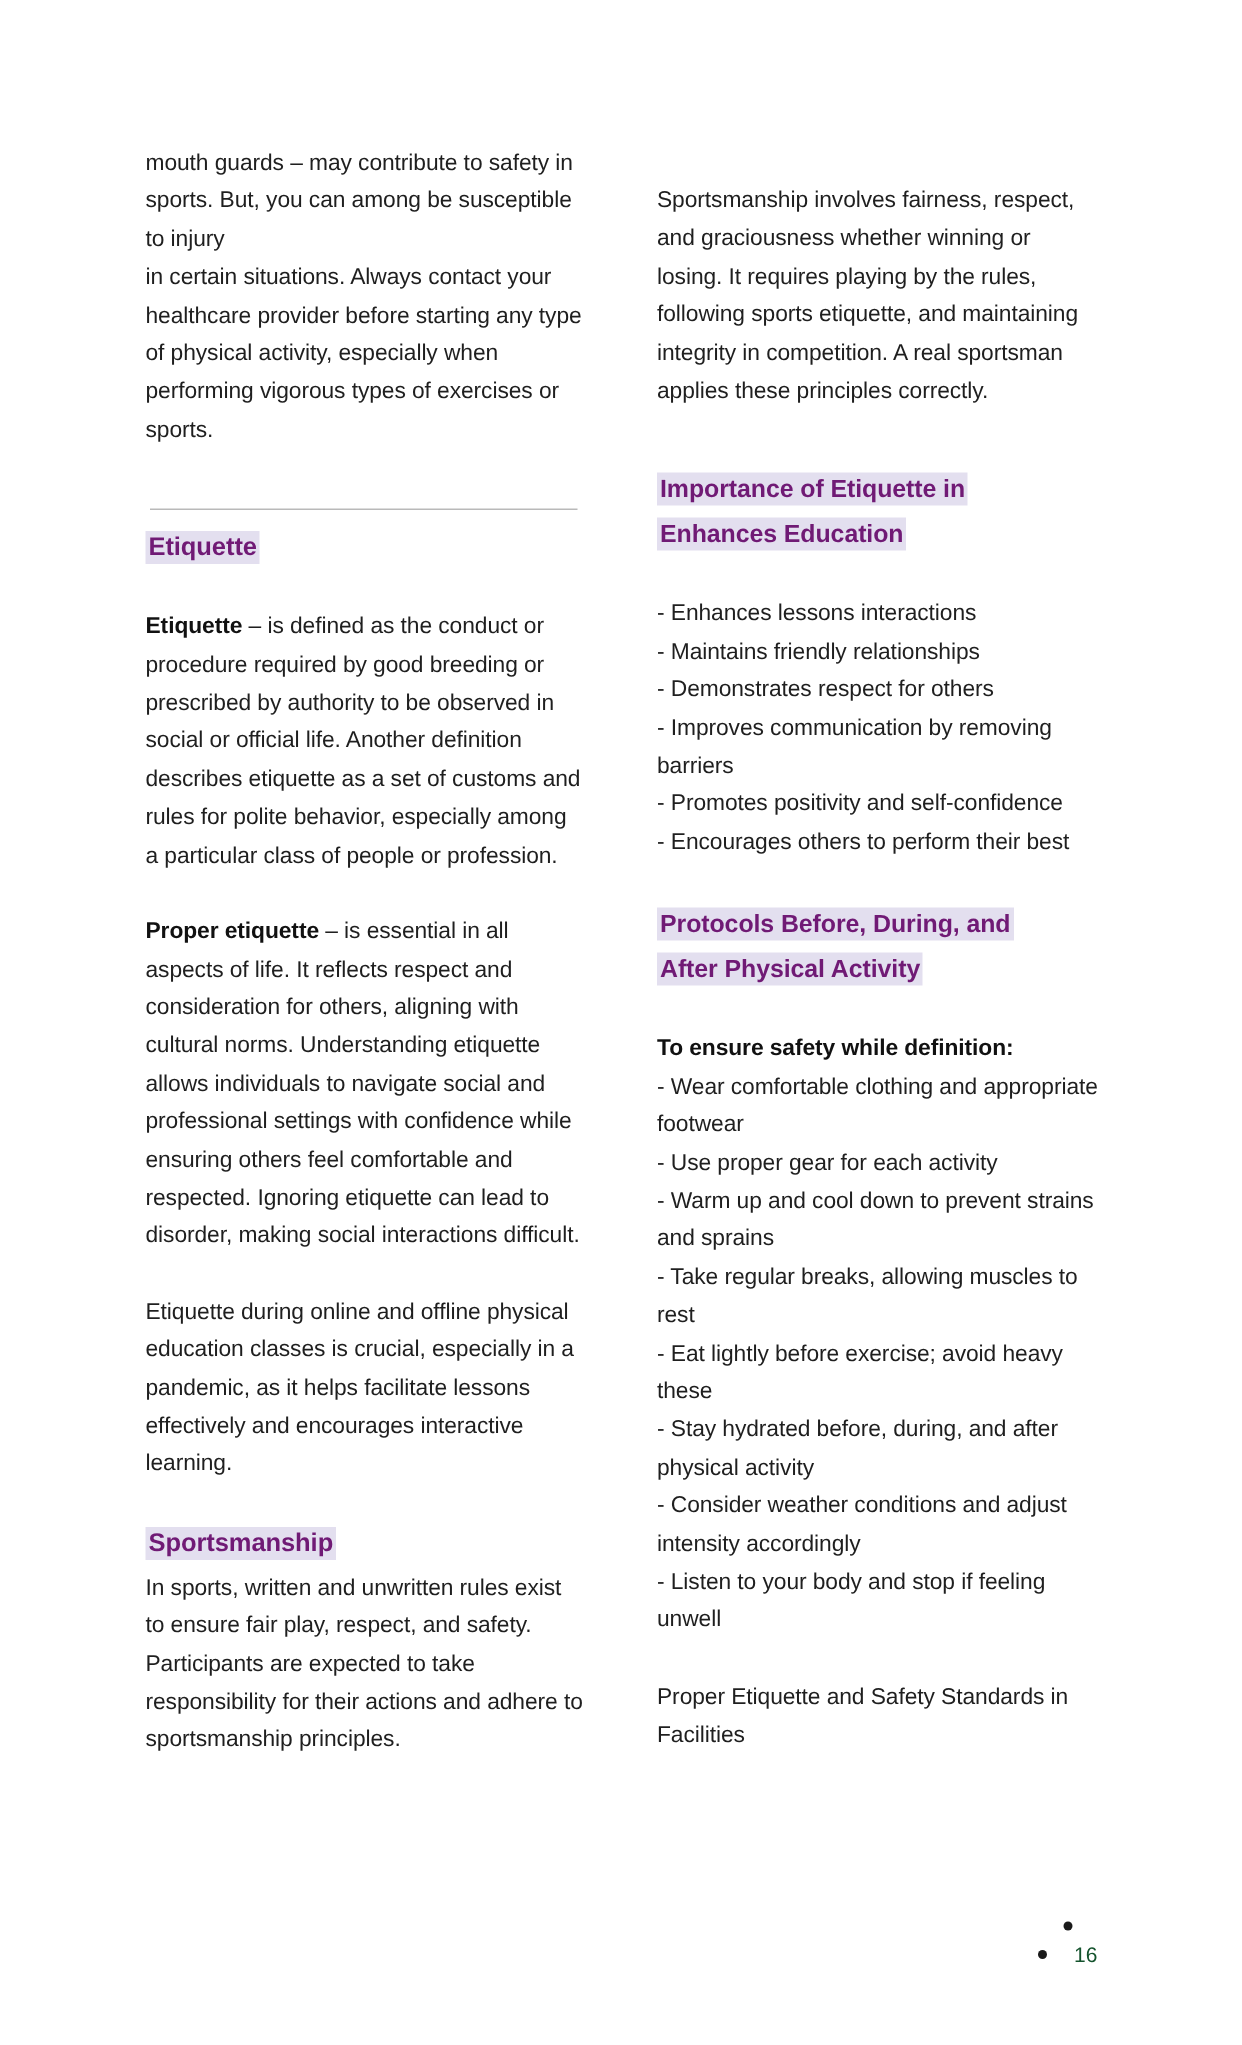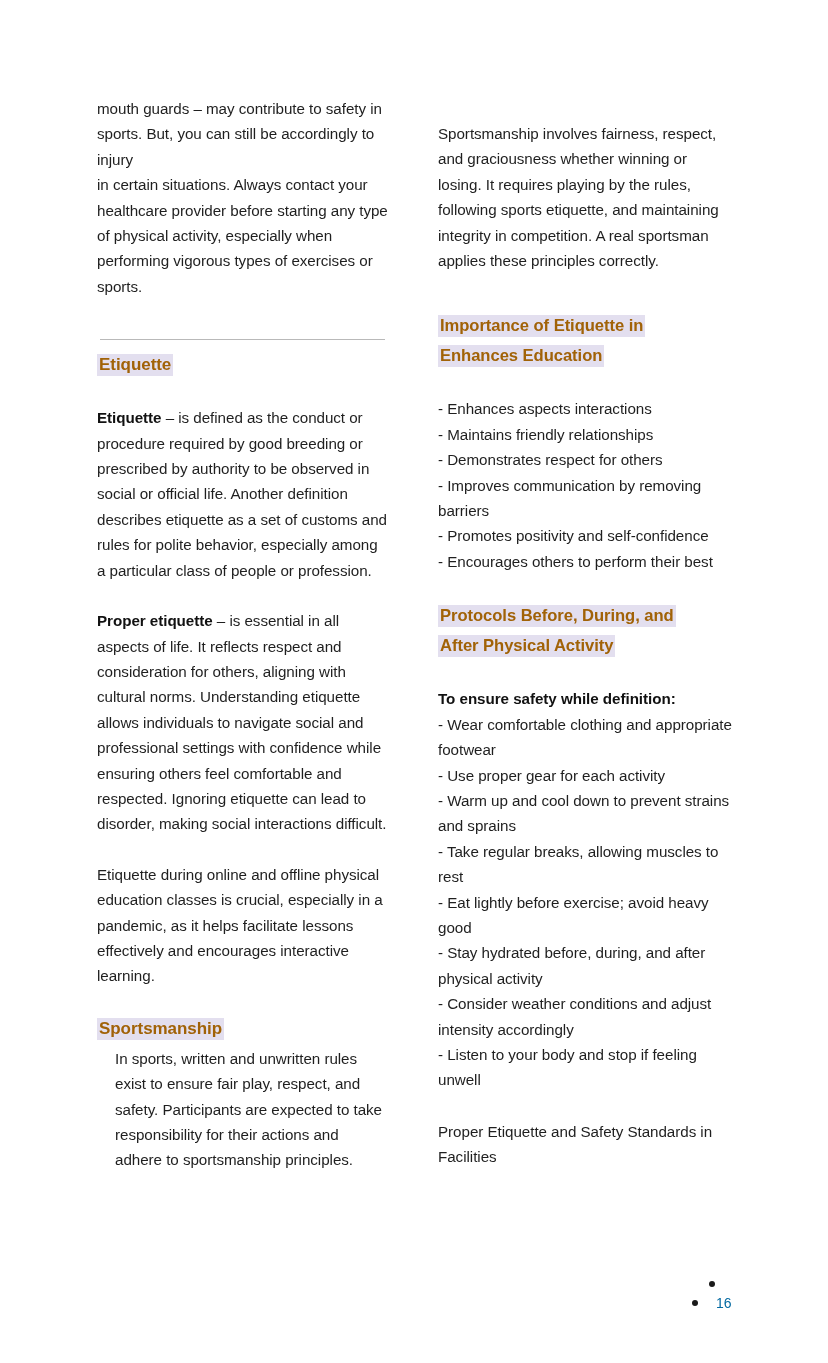--- a/index.html
+++ b/index.html
@@ -41,21 +41,21 @@
   .hl {
     background: #e3dfef;
     box-decoration-break: clone;
     -webkit-box-decoration-break: clone;
   }
 
   .heading {
     font-weight: 700;
     font-size: 17px;
     line-height: 30px;
-    color: #a16207;
+    color: #701a75;
   }
   .heading .hl { padding: 1px 2px 2px 2px; }
 
   .heading-2line { font-size: 16.6px; line-height: 30px; }
 
   b, .bold { font-weight: 700; color: #111111; }
 
   .divider {
     position: absolute;
     left: 100px;
@@ -73,32 +73,32 @@
     position: absolute;
     width: 6px;
     height: 6px;
     border-radius: 50%;
     background: #1a1a1a;
   }
   .pagenum {
     position: absolute;
     font-size: 14px;
     line-height: 16px;
-    color: #0369a1;
+    color: #14532d;
   }
   .spacer-md { height: 25px; }
 </style>
 </head>
 <body>
 
 <div class="page">
 
   <div class="col col-left" style="top:96px;">
 
-    <p class="para-tight">mouth guards – may contribute to safety in sports. But, you can still be accordingly to injury</p>
+    <p class="para-tight">mouth guards – may contribute to safety in sports. But, you can among be susceptible to injury</p>
 
     <p class="para">in certain situations. Always contact your healthcare provider before starting any type of physical activity, especially when performing vigorous types of exercises or sports.</p>
 
     <div style="height:26px;"></div>
 
     <div class="heading">
       <span class="hl">Etiquette</span>
     </div>
 
     <div class="spacer-md"></div>
@@ -106,40 +106,40 @@
     <p class="para"><b>Etiquette</b><span> – is defined as the conduct or procedure required by good breeding or prescribed by authority to be observed in social or official life. Another definition describes etiquette as a set of customs and rules for polite behavior, especially among a particular class of people or profession.</span></p>
 
     <p class="para"><b>Proper etiquette</b><span> – is essential in all aspects of life. It reflects respect and consideration for others, aligning with cultural norms. Understanding etiquette allows individuals to navigate social and professional settings with confidence while ensuring others feel comfortable and respected. Ignoring etiquette can lead to disorder, making social interactions difficult.</span></p>
 
     <p class="para">Etiquette during online and offline physical education classes is crucial, especially in a pandemic, as it helps facilitate lessons effectively and encourages interactive learning.</p>
 
     <div class="heading">
       <span class="hl">Sportsmanship</span>
     </div>
 
-    <p class="para-tight" style="margin-top:2px;margin-left:18px;">In sports, written and unwritten rules exist to ensure fair play, respect, and safety. Participants are expected to take responsibility for their actions and adhere to sportsmanship principles.</p>
+    <p class="para-tight" style="margin-top:2px;">In sports, written and unwritten rules exist to ensure fair play, respect, and safety. Participants are expected to take responsibility for their actions and adhere to sportsmanship principles.</p>
   </div>
 
   <div class="divider" style="top:339px;"></div>
 
   <div class="col col-right" style="top:121px;">
 
     <p class="para">Sportsmanship involves fairness, respect, and graciousness whether winning or losing. It requires playing by the rules, following sports etiquette, and maintaining integrity in competition. A real sportsman applies these principles correctly.</p>
 
     <div style="height:13px;"></div>
 
     <div class="heading heading-2line">
       <span class="hl">Importance of Etiquette in</span><br>
       <span class="hl">Enhances Education</span>
     </div>
 
     <div class="spacer-md"></div>
 
     <div class="list">
-      <p class="line">- Enhances aspects interactions</p>
+      <p class="line">- Enhances lessons interactions</p>
       <p class="line">- Maintains friendly relationships</p>
       <p class="line">- Demonstrates respect for others</p>
       <p class="line">- Improves communication by removing barriers</p>
       <p class="line">- Promotes positivity and self-confidence</p>
       <p class="line">- Encourages others to perform their best</p>
     </div>
 
     <div style="height:27px;"></div>
 
     <div class="heading heading-2line">
@@ -149,21 +149,21 @@
 
     <div class="spacer-md"></div>
 
     <p class="sub bold">To ensure safety while definition:</p>
 
     <div class="list">
       <p class="line">- Wear comfortable clothing and appropriate footwear</p>
       <p class="line">- Use proper gear for each activity</p>
       <p class="line">- Warm up and cool down to prevent strains and sprains</p>
       <p class="line">- Take regular breaks, allowing muscles to rest</p>
-      <p class="line">- Eat lightly before exercise; avoid heavy good</p>
+      <p class="line">- Eat lightly before exercise; avoid heavy these</p>
       <p class="line">- Stay hydrated before, during, and after physical activity</p>
       <p class="line">- Consider weather conditions and adjust intensity accordingly</p>
       <p class="line">- Listen to your body and stop if feeling unwell</p>
     </div>
 
     <div style="height:26px;"></div>
 
     <p class="para-tight">Proper Etiquette and Safety Standards in Facilities</p>
   </div>
 

